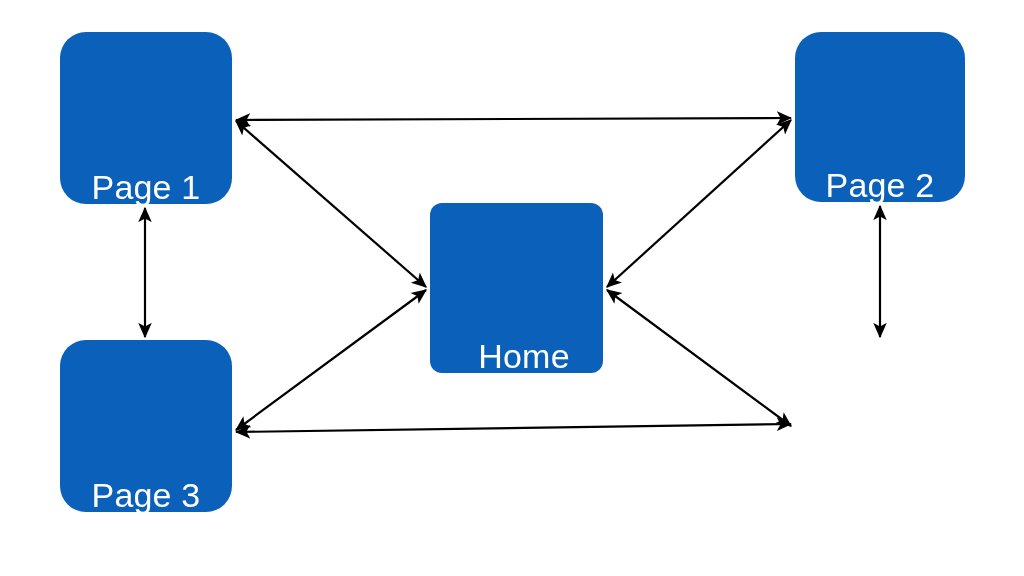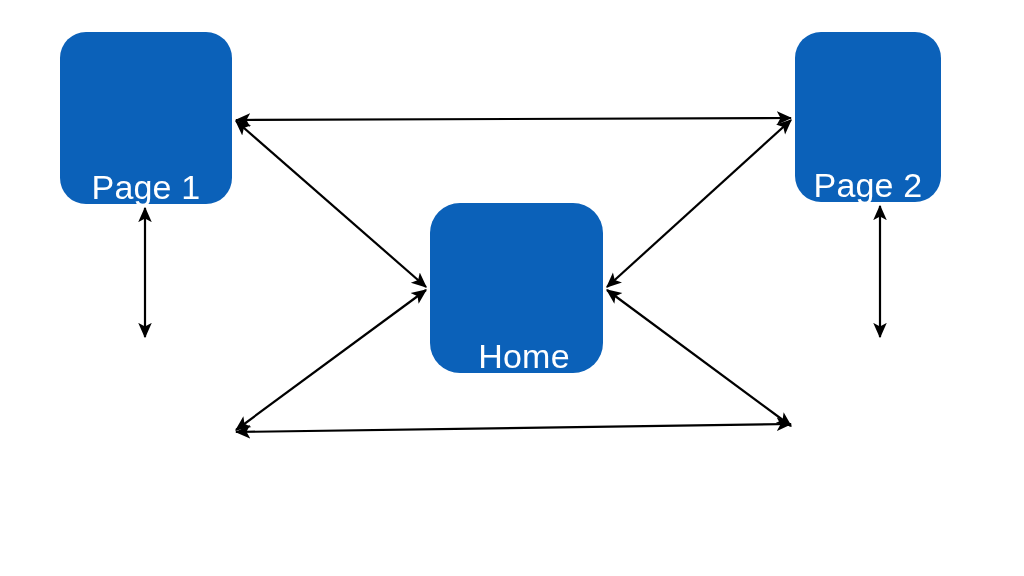--- a/index.html
+++ b/index.html
@@ -67,23 +67,26 @@
         <line x1="791" y1="120" x2="607" y2="287" stroke="#000000" stroke-width="2.2" marker-end="url(#arrow-end)" marker-start="url(#arrow-start)"></line>
         <line x1="236" y1="430" x2="426" y2="290" stroke="#000000" stroke-width="2.2" marker-end="url(#arrow-end)" marker-start="url(#arrow-start)"></line>
         <line x1="791" y1="426" x2="607" y2="290" stroke="#000000" stroke-width="2.2" marker-end="url(#arrow-end)" marker-start="url(#arrow-start)"></line>
       </g>
   </svg>
 
   <div class="node" style="left: 60px; top: 32px; width: 172px; height: 172px; border-radius: 26px; background: rgb(11, 97, 185); color: rgb(255, 255, 255); font-size: 34px;">
     <span class="node-label">Page 1</span>
   </div>
 
-  <div class="node" style="left: 795px; top: 32px; width: 146px; height: 170px; border-radius: 26px; background: rgb(11, 97, 185); color: rgb(255, 255, 255); font-size: 34px;">
+  <div class="node" style="left: 795px; top: 32px; width: 170px; height: 170px; border-radius: 26px; background: rgb(11, 97, 185); color: rgb(255, 255, 255); font-size: 34px;">
     <span class="node-label">Page 2</span>
   </div>
 
-  <div class="node" style="left: 430px; top: 203px; width: 173px; height: 170px; border-radius: 30px; background: rgb(11, 97, 185); color: rgb(255, 255, 255); font-size: 34px; padding-left: 15px;">
+  <div class="node" style="left: 430px; top: 203px; width: 173px; height: 170px; border-radius: 12px; background: rgb(11, 97, 185); color: rgb(255, 255, 255); font-size: 34px; padding-left: 15px;">
     <span class="node-label">Home</span>
   </div>
 
+  <div class="node" style="left: 60px; top: 340px; width: 172px; height: 172px; border-radius: 26px; background: rgb(11, 97, 185); color: rgb(255, 255, 255); font-size: 34px;">
+    <span class="node-label">Page 3</span>
+  </div>
 
 
 </div>
 
 </body></html>

